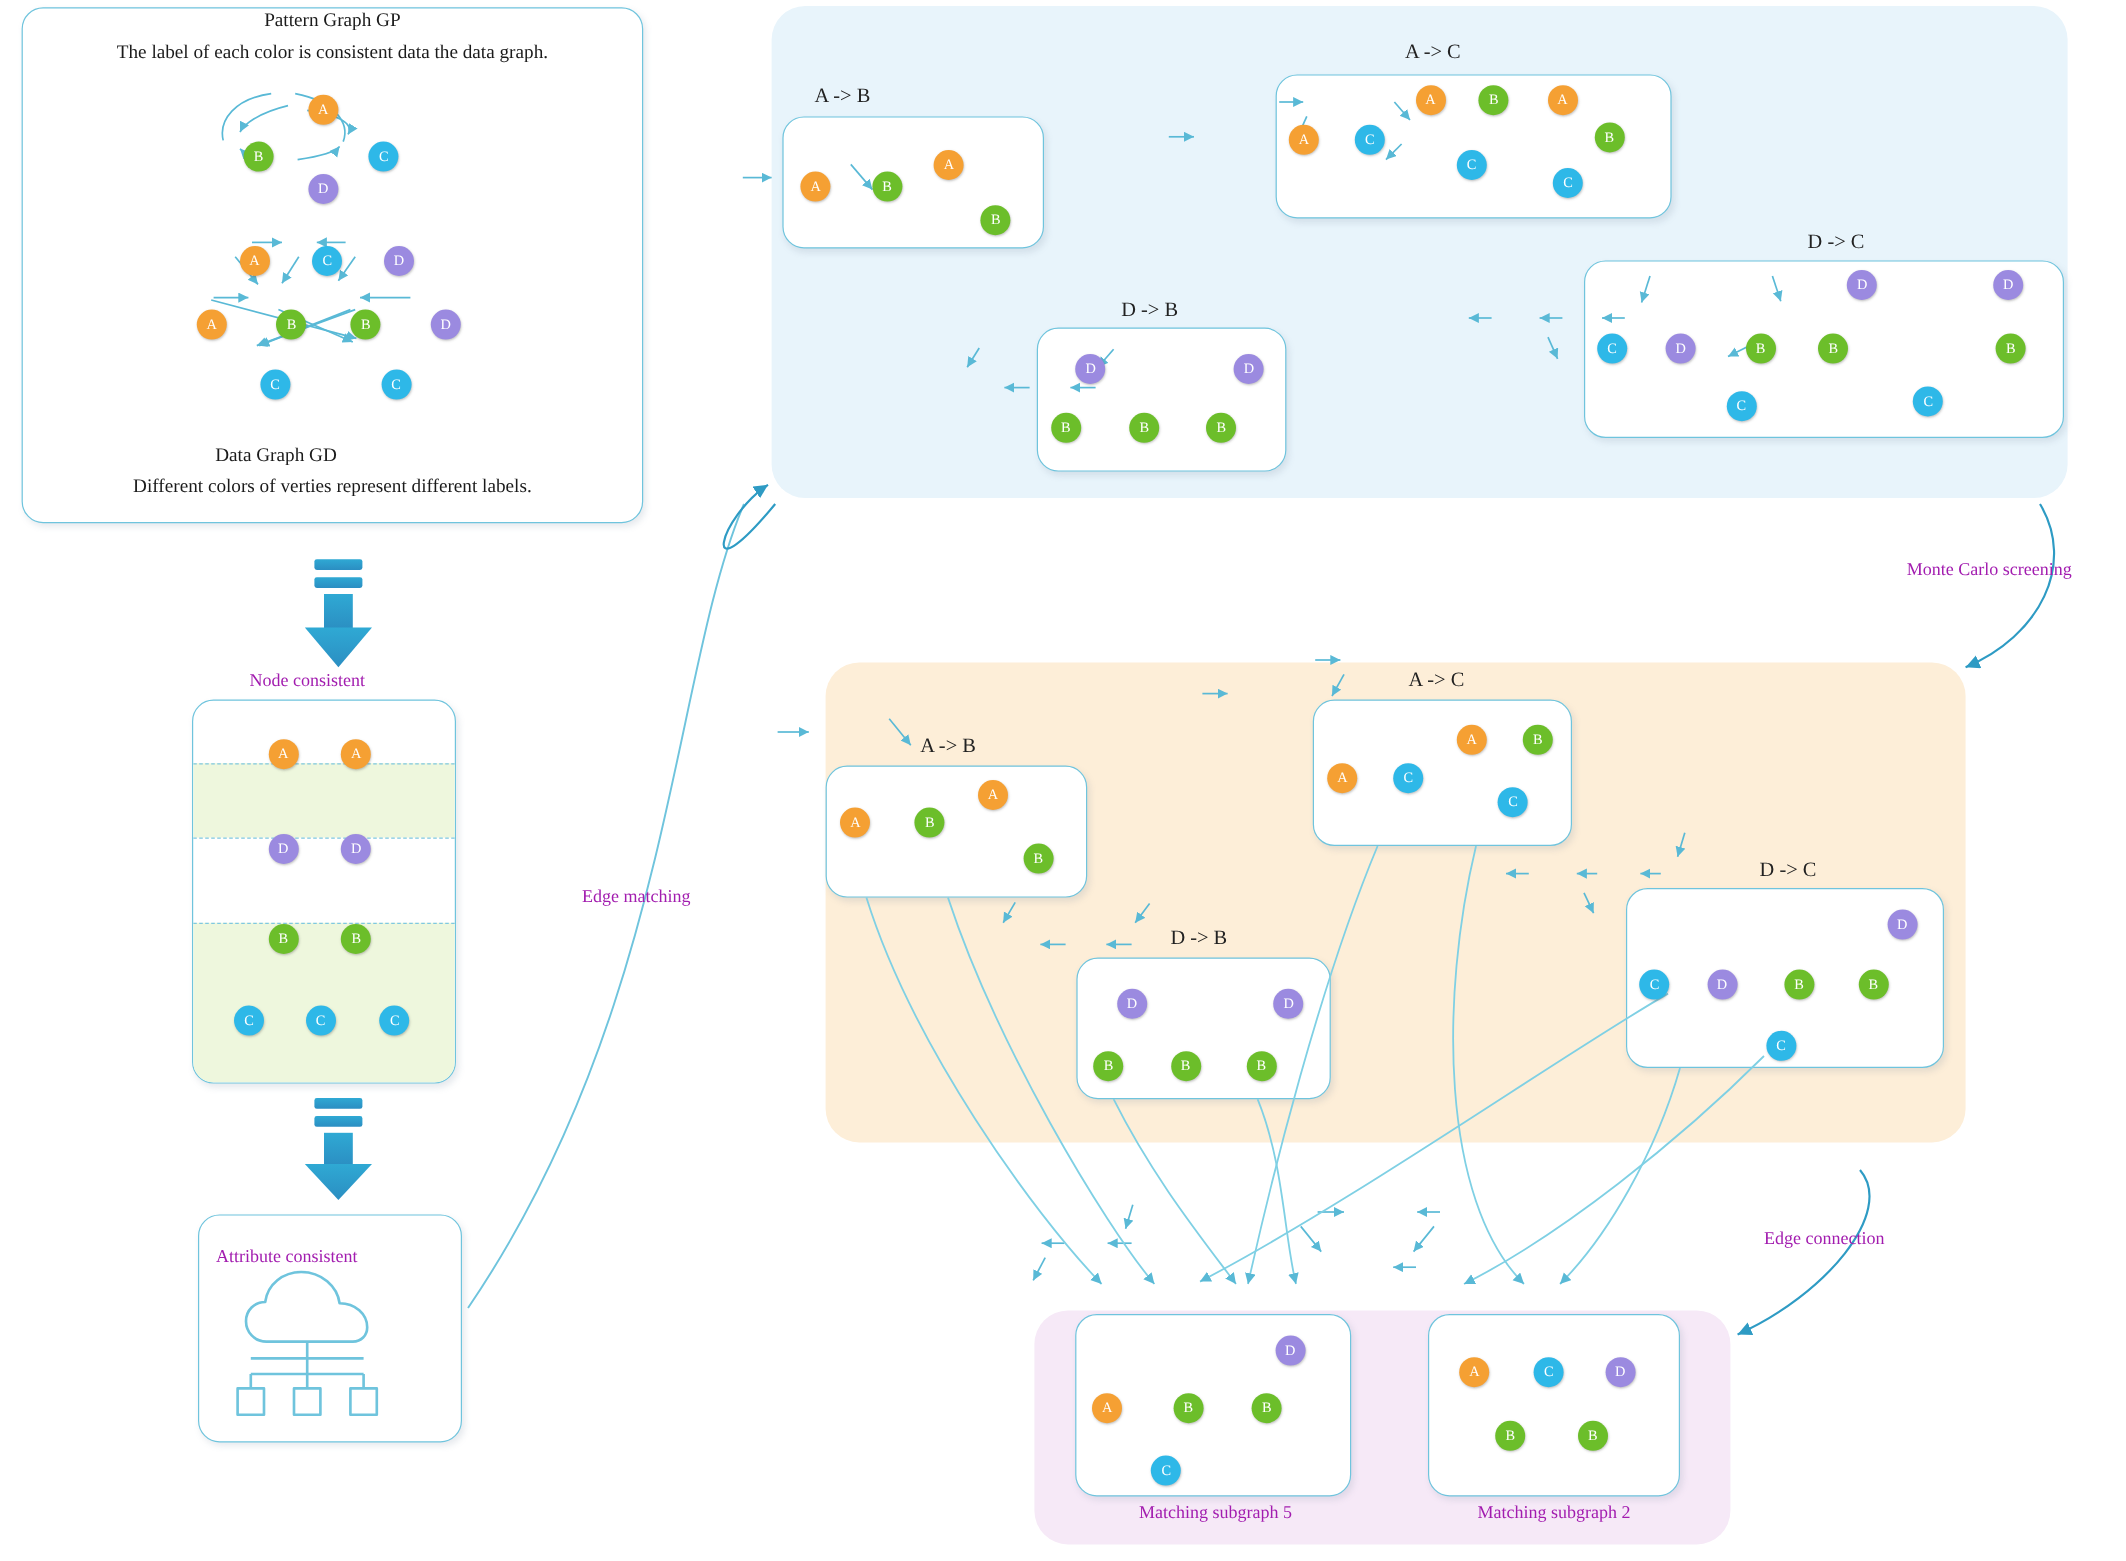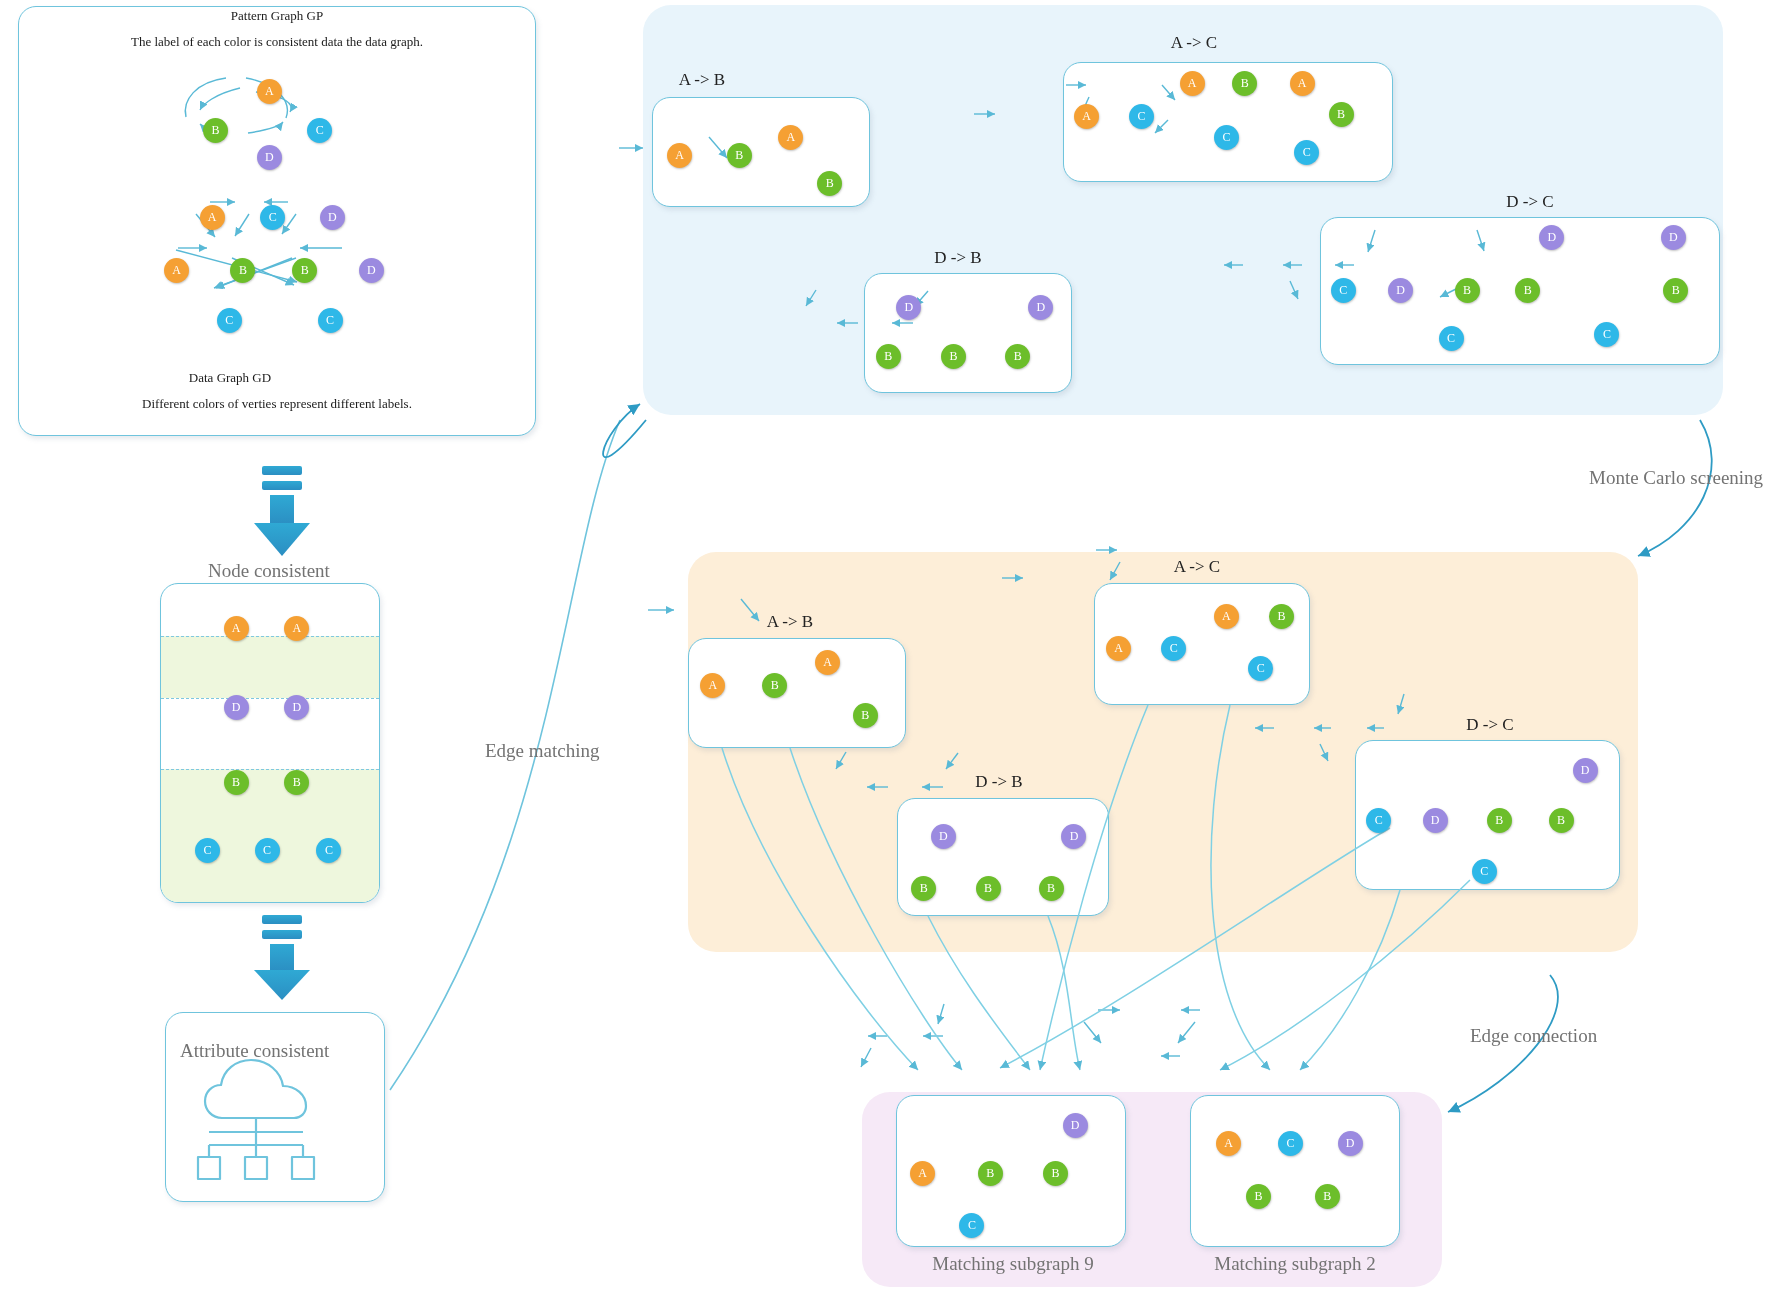--- a/index.html
+++ b/index.html
@@ -46,22 +46,22 @@
   .tint-purple { background: #f6e9f7; }
   .cap {
     position: absolute;
     font-size: 17px;
     color: #222;
     white-space: nowrap;
     text-align: center;
   }
   .cap-big {
     position: absolute;
-    font-size: 19px;
-    color: #737373;
+    font-size: 15px;
+    color: #a21caf;
     white-space: nowrap;
   }
   .node {
     position: absolute;
     width: 25px;
     height: 25px;
     border-radius: 50%;
     color: #ffffff;
     font-size: 12px;
     font-family: "Liberation Serif", serif;
@@ -83,21 +83,21 @@
   }
   .greenband {
     position: absolute;
     background: #eef7dd;
     left: 0;
     width: 100%;
   }
   .pg-text {
     position: absolute;
     text-align: center;
-    font-size: 13px;
+    font-size: 16px;
     line-height: 1.25;
     color: #1b1b1b;
     white-space: nowrap;
   }
 </style>
 </head>
 <body>
 
 <div class="stage">
 
@@ -279,21 +279,21 @@
   <div class="cap" style="left:702px; top:70px; width:120px; margin-left:-60px;">A -&gt; B</div>
   <div class="cap" style="left:1194px; top:33px; width:120px; margin-left:-60px;">A -&gt; C</div>
   <div class="cap" style="left:958px; top:248px; width:120px; margin-left:-60px;">D -&gt; B</div>
   <div class="cap" style="left:1530px; top:192px; width:120px; margin-left:-60px;">D -&gt; C</div>
 
   <div class="cap" style="left:790px; top:612px; width:120px; margin-left:-60px;">A -&gt; B</div>
   <div class="cap" style="left:1197px; top:557px; width:120px; margin-left:-60px;">A -&gt; C</div>
   <div class="cap" style="left:999px; top:772px; width:120px; margin-left:-60px;">D -&gt; B</div>
   <div class="cap" style="left:1490px; top:715px; width:120px; margin-left:-60px;">D -&gt; C</div>
 
-  <div class="cap-big" style="left:1013px; top:1253px; width:300px; margin-left:-150px; text-align:center;">Matching subgraph 9</div>
+  <div class="cap-big" style="left:1013px; top:1253px; width:300px; margin-left:-150px; text-align:center;">Matching subgraph 5</div>
   <div class="cap-big" style="left:1295px; top:1253px; width:300px; margin-left:-150px; text-align:center;">Matching subgraph 2</div>
 
   <div>
       <div class="node n-A" style="left: 256.853px; top: 79.2004px;">A</div>
       <div class="node n-B" style="left: 202.983px; top: 118.173px;">B</div>
       <div class="node n-C" style="left: 307.285px; top: 118.173px;">C</div>
       <div class="node n-D" style="left: 256.853px; top: 144.537px;">D</div>
     </div>
   <div>
       <div class="node n-A" style="left: 199.544px; top: 205.289px;">A</div>

